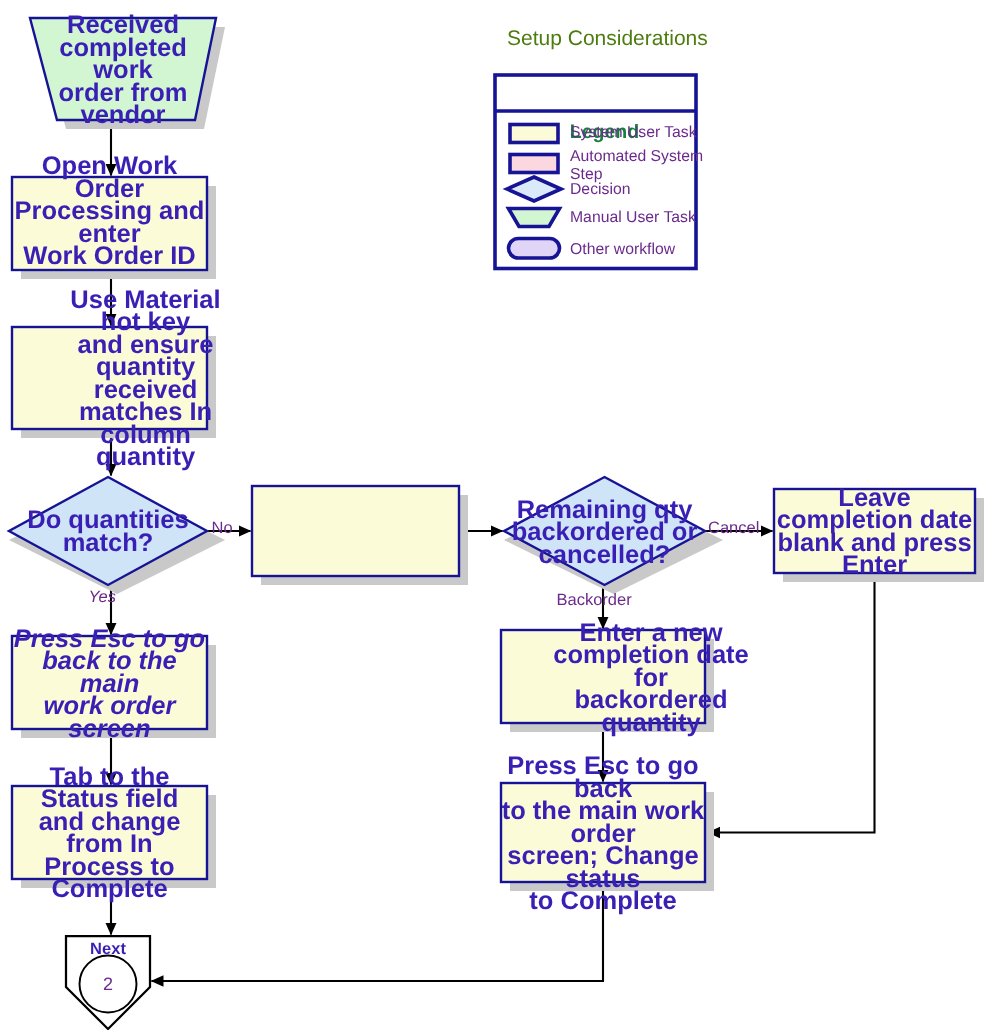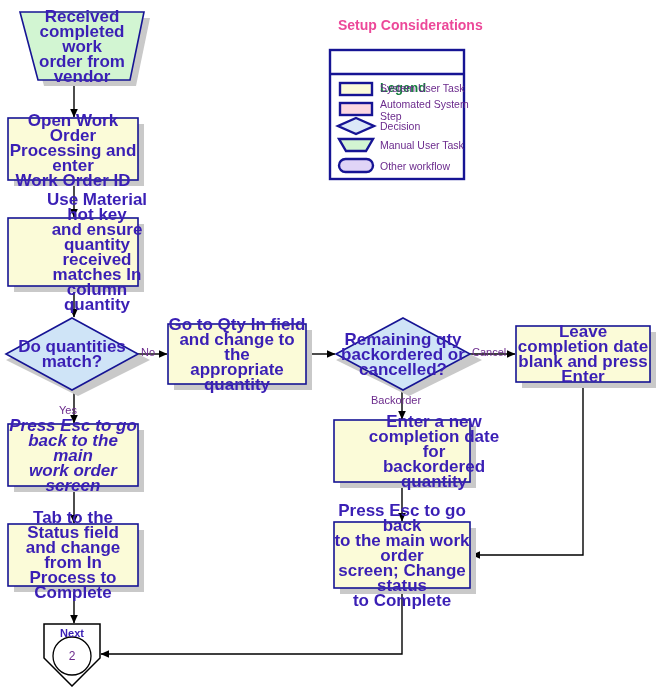--- a/index.html
+++ b/index.html
@@ -40,23 +40,23 @@
   .edge-label {
     position: absolute;
     color: #6b2a8c;
     font-size: 11px;
     line-height: 12px;
     text-align: center;
     white-space: nowrap;
   }
   .title-text {
     position: absolute;
-    color: #ec4899;
+    color: #4d7c0f;
     font-size: 14px;
-    font-weight: bold;
+    font-weight: normal;
     white-space: nowrap;
   }
   .legend-title {
     position: absolute;
     color: #15803d;
     font-size: 13px;
     font-weight: bold;
     text-align: center;
     width: 146px;
     white-space: nowrap;
@@ -191,35 +191,32 @@
 Step</div>
   <div class="legend-item-label" style="left:380px; top:121px;">Decision</div>
   <div class="legend-item-label" style="left:380px; top:140px;">Manual User Task</div>
   <div class="legend-item-label" style="left:380px; top:161px;">Other workflow</div>
 
   <div class="node-label" style="left:28px; top:14px; width:108px; height:64px;">Received
 completed work
 order from
 vendor</div>
 
-  <div class="node-label" style="left:8px; top:112px; width:130px; height:76px;">Open Work Order
+  <div class="node-label" style="left:8px; top:102px; width:130px; height:76px;">Open Work Order
 Processing and enter
 Work Order ID</div>
 
   <div class="node-label" style="left:8px; top:218px; width:130px; height:68px;padding-left:24px;">Use Material hot key
 and ensure quantity
 received matches  In
 column quantity</div>
 
   <div class="node-label" style="left:12px; top:318px; width:120px; height:72px;">Do quantities
 match?</div>
 
-  <div class="node-label" style="left:168px; top:324px; width:138px; height:60px;">Go to Qty In field
-and change to the
-appropriate quantity</div>
 
   <div class="node-label" style="left:340px; top:318px; width:126px; height:72px;">Remaining qty
 backordered or
 cancelled?</div>
 
   <div class="node-label" style="left:516px; top:326px; width:134px; height:56px;">Leave completion date
 blank and press Enter</div>
 
   <div class="node-label" style="left:8px; top:424px; width:130px; height:62px;font-style:italic;">Press Esc to go
 back to the main
@@ -232,20 +229,20 @@
   <div class="node-label" style="left:8px; top:524px; width:130px; height:62px;">Tab to the Status field
 and change from In
 Process to Complete</div>
 
   <div class="node-label" style="left:334px; top:522px; width:136px; height:66px;">Press Esc to go back
 to the main work order
 screen; Change status
 to Complete</div>
 
   <div class="edge-label" style="left:141px; top:346px;">No</div>
-  <div class="edge-label" style="left:59px; top:404px;">Yes</div>
+  <div class="edge-label" style="left:59px; top:392px;font-style:italic;">Yes</div>
   <div class="edge-label" style="left:472px; top:346px;">Cancel</div>
   <div class="edge-label" style="left:371px; top:394px;">Backorder</div>
 
   <div class="connector-text" style="left:44px; top:627px; width:56px;">Next</div>
   <div class="connector-num" style="left:44px; top:649px; width:56px;">2</div>
 
 </div>
 
 </body></html>

